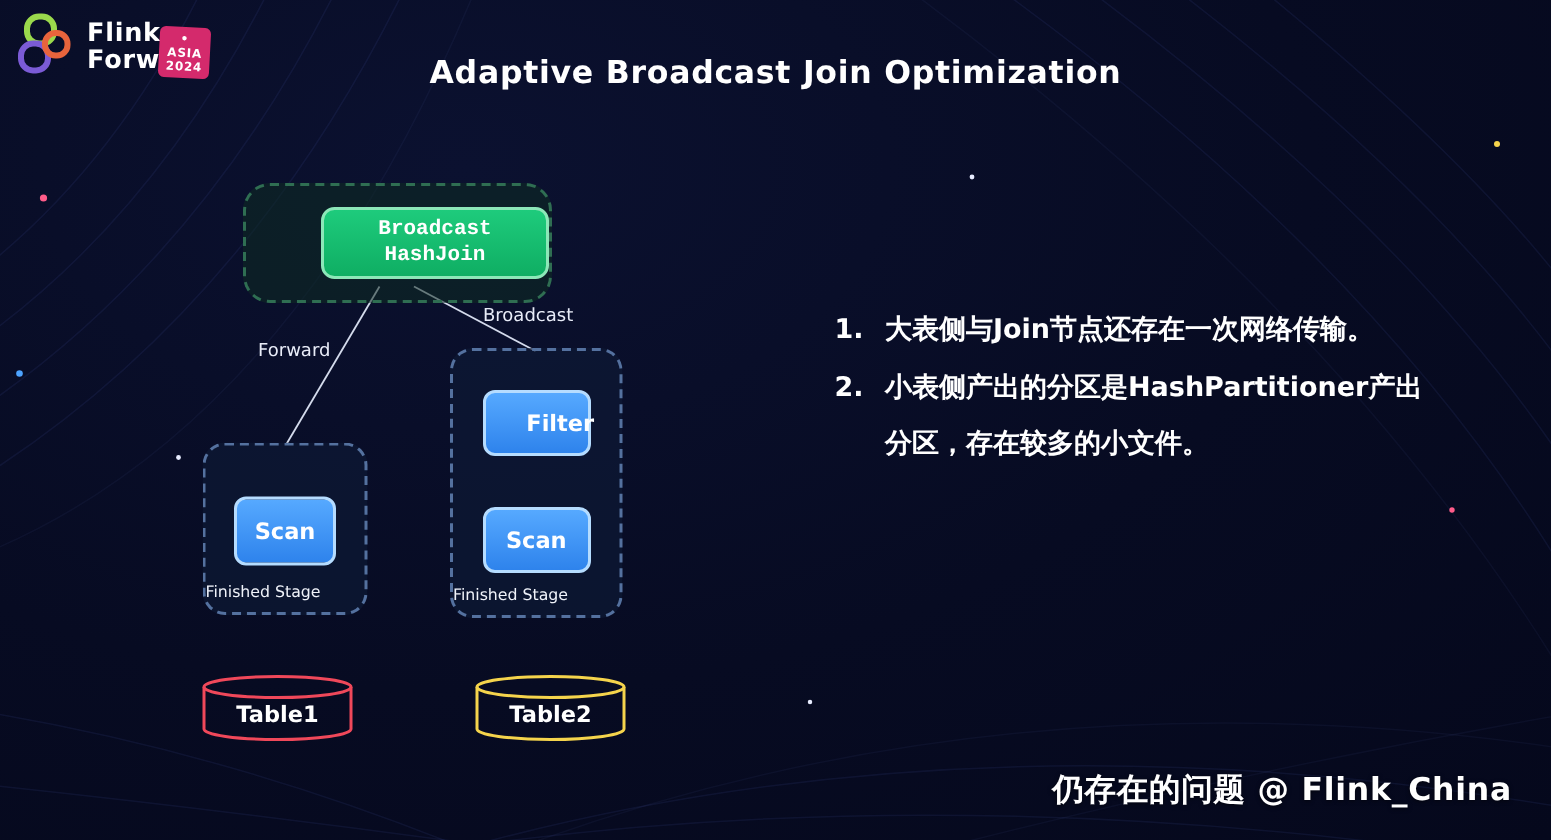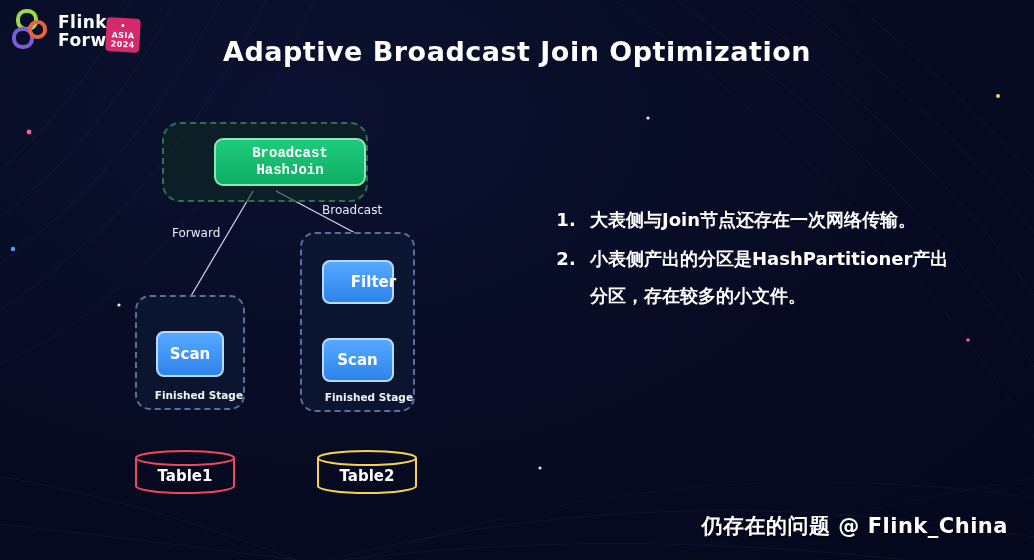--- a/index.html
+++ b/index.html
@@ -29,21 +29,21 @@
     background: #d42a6c; border-radius: 4px;
     padding: 3px 5px 2px 5px; text-align: center;
     font-size: 8px; font-weight: bold; line-height: 1.2; letter-spacing: 0.5px;
     transform: rotate(3deg);
   }
   .badge-dot { display: inline-block; width: 3px; height: 3px; background: #fff; border-radius: 50%; margin-right: 2px; vertical-align: middle; }
 
   
   .title {
     position: absolute; left: 0; right: 0; top: 36px;
-    text-align: center; font-size: 27px; font-weight: bold; letter-spacing: 0.5px;
+    text-align: center; font-size: 21px; font-weight: bold; letter-spacing: 0.5px;
   }
 
   
   .edges-svg { position: absolute; inset: 0; pointer-events: none; }
   .edge-label { position: absolute; font-size: 12px; color: #e8ecf8; }
 
   .hashjoin-container {
     position: absolute; left: 162px; top: 122px; width: 206px; height: 80px;
     border: 2px dashed #2f6e52; border-radius: 18px;
     background: rgba(14, 44, 35, 0.55);
@@ -69,21 +69,21 @@
     background: linear-gradient(180deg, #56a9ff 0%, #2e83ec 100%);
     border: 2px solid #b5dcff;
     display: flex; align-items: center; justify-content: center;
     font-size: 15px; font-weight: bold;
   }
   .op-scan-left  { top: 34px; width: 68px; height: 46px; }
   .op-filter     { top: 26px; width: 72px; height: 44px; padding-left: 32px; }
   .op-scan-right { top: 104px; width: 72px; height: 44px; }
   .stage-label {
     position: absolute; left: 0; right: 0; bottom: 7px;
-    text-align: right; font-size: 10.5px; color: #f0f3fa; font-weight: bold;
+    text-align: left; font-size: 10.5px; color: #f0f3fa;
   }
   .table-cyl { position: absolute; width: 104px; height: 46px; }
   .table-cyl-1 { left: 133px; top: 449px; }
   .table-cyl-2 { left: 315px; top: 449px; }
   .cyl-text { font-size: 15px; font-weight: bold; fill: #ffffff; font-family: "DejaVu Sans", sans-serif; }
 
   
   .notes { position: absolute; left: 556px; top: 202px; width: 410px; }
   .notes-heading { font-size: 19px; font-weight: bold; margin-bottom: 16px; }
   .notes-list { margin-left: 26px; font-size: 18px; font-weight: 600; line-height: 2.05; }

